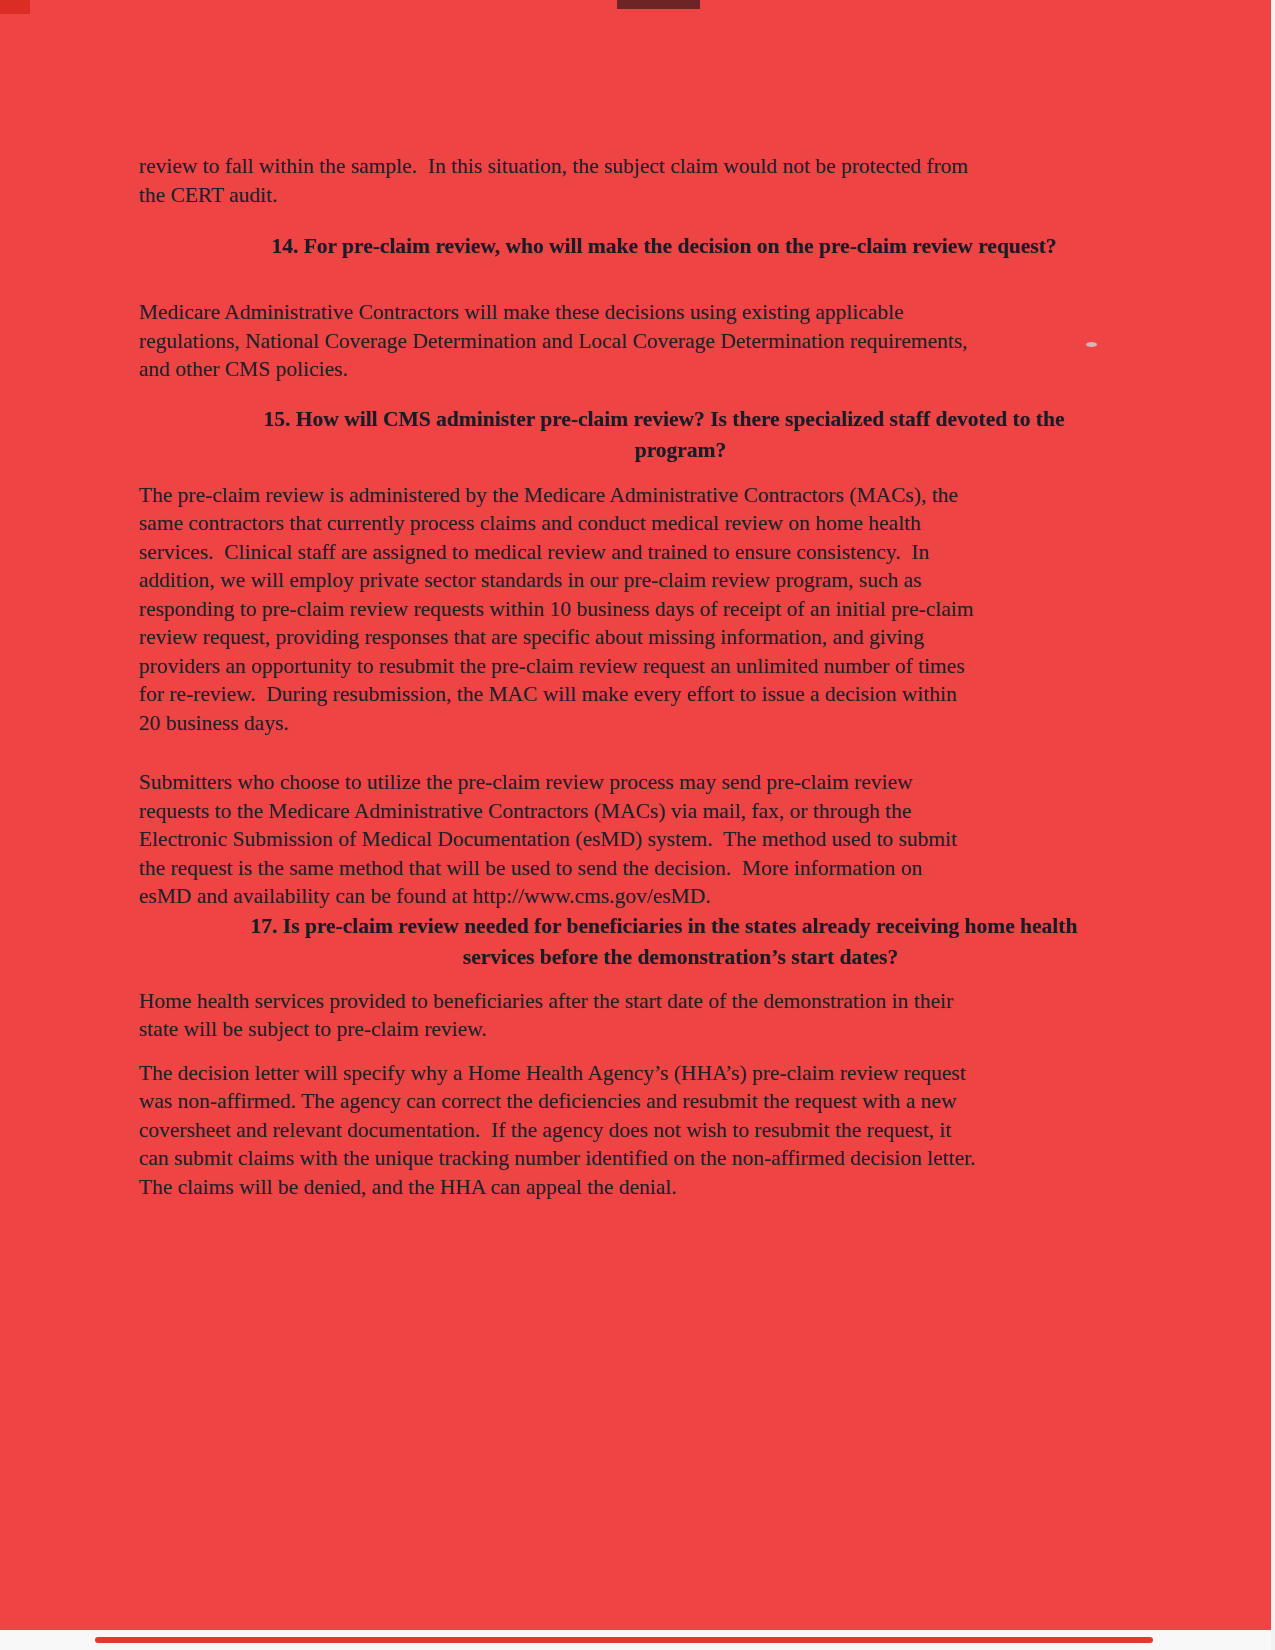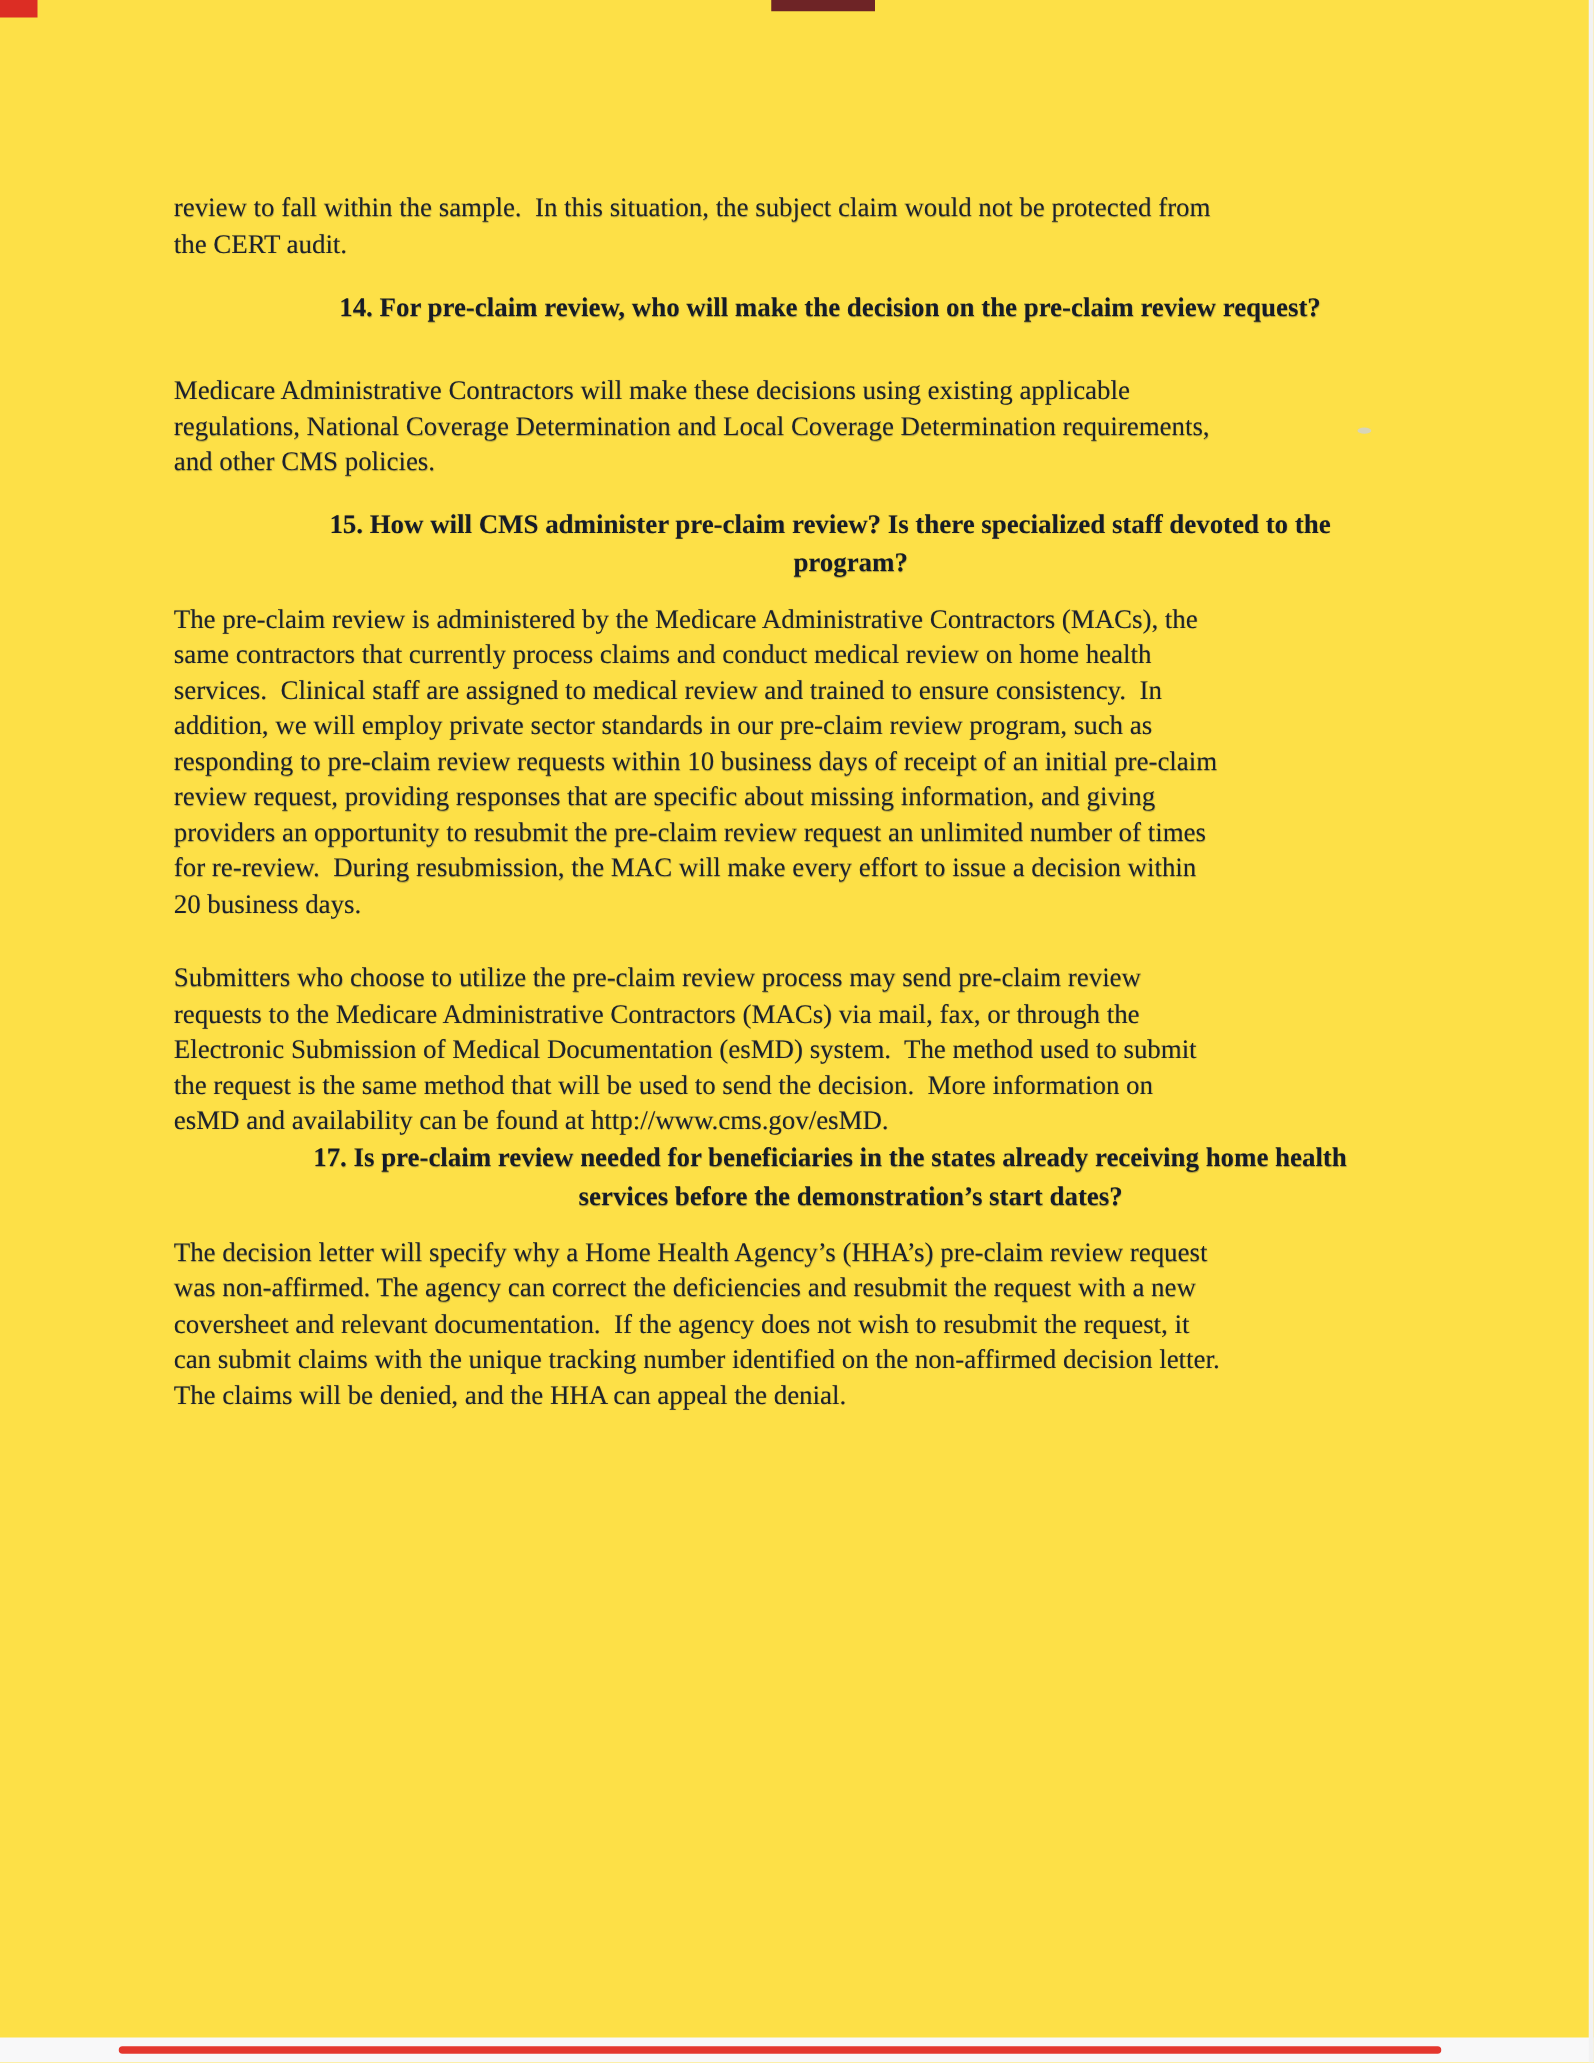--- a/index.html
+++ b/index.html
@@ -5,21 +5,21 @@
   html, body { margin: 0; padding: 0; }
   body {
     width: 1275px; height: 1650px;
     background: #ffffff;
     position: relative;
     overflow: hidden;
     font-family: "Liberation Serif", "DejaVu Serif", serif;
   }
   .page {
     position: absolute; inset: 0;
-    background: #fde047;
+    background: #ef4444;
   }
   
   .content {
     position: absolute;
     left: 139px; top: 152px;
     width: 1050px;
     color: #1d222c;
     text-shadow: 0.3px 0.4px 0.8px rgba(29,34,44,0.38);
   }
   .body-par {
@@ -129,20 +129,22 @@
       <p class="body-par a16">Submitters who choose to utilize the pre-claim review process may send pre-claim review
 requests to the Medicare Administrative Contractors (MACs) via mail, fax, or through the
 Electronic Submission of Medical Documentation (esMD) system.  The method used to submit
 the request is the same method that will be used to send the decision.  More information on
 esMD and availability can be found at http://www.cms.gov/esMD.</p>
     </section>
 
     <section>
       <h3 class="question q17">17. Is pre-claim review needed for beneficiaries in the states already receiving home health
 services before the demonstration’s start dates?</h3>
+      <p class="body-par a17">Home health services provided to beneficiaries after the start date of the demonstration in their
+state will be subject to pre-claim review.</p>
     </section>
 
     <section>
       <p class="body-par a18">The decision letter will specify why a Home Health Agency’s (HHA’s) pre-claim review request
 was non-affirmed. The agency can correct the deficiencies and resubmit the request with a new
 coversheet and relevant documentation.  If the agency does not wish to resubmit the request, it
 can submit claims with the unique tracking number identified on the non-affirmed decision letter.
 The claims will be denied, and the HHA can appeal the denial.</p>
     </section>
 

